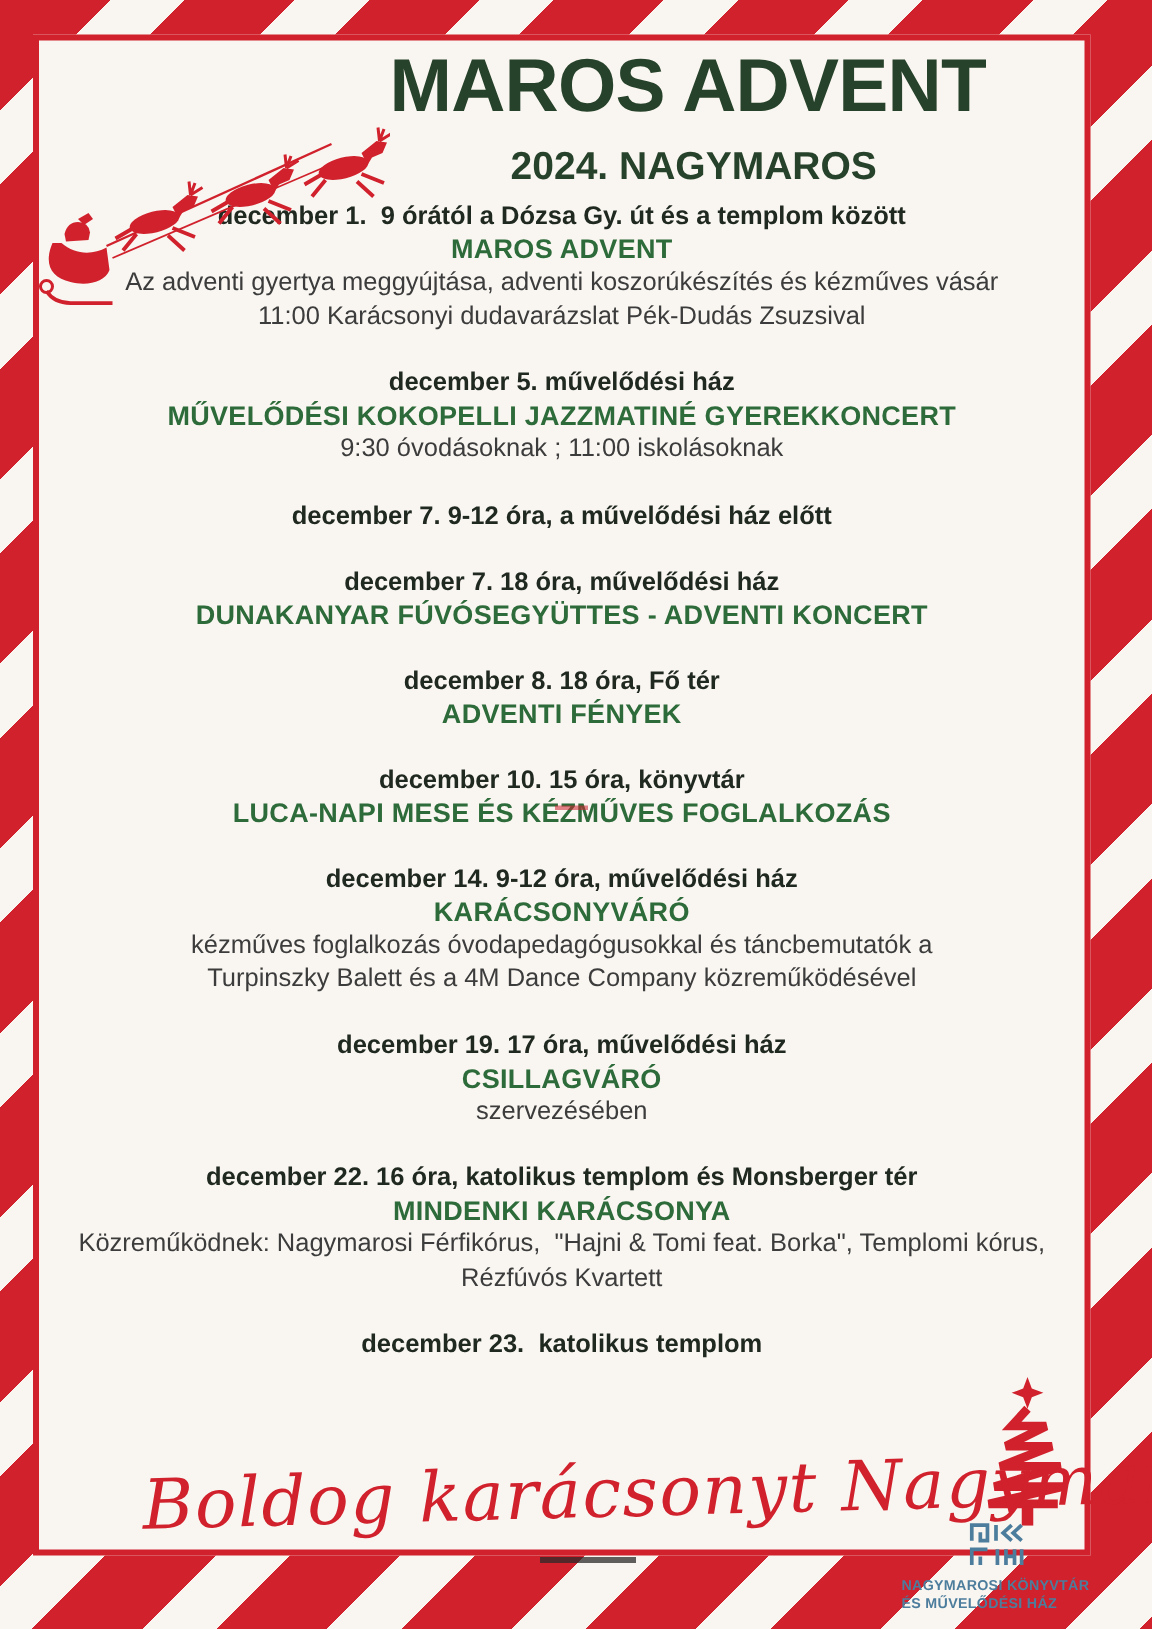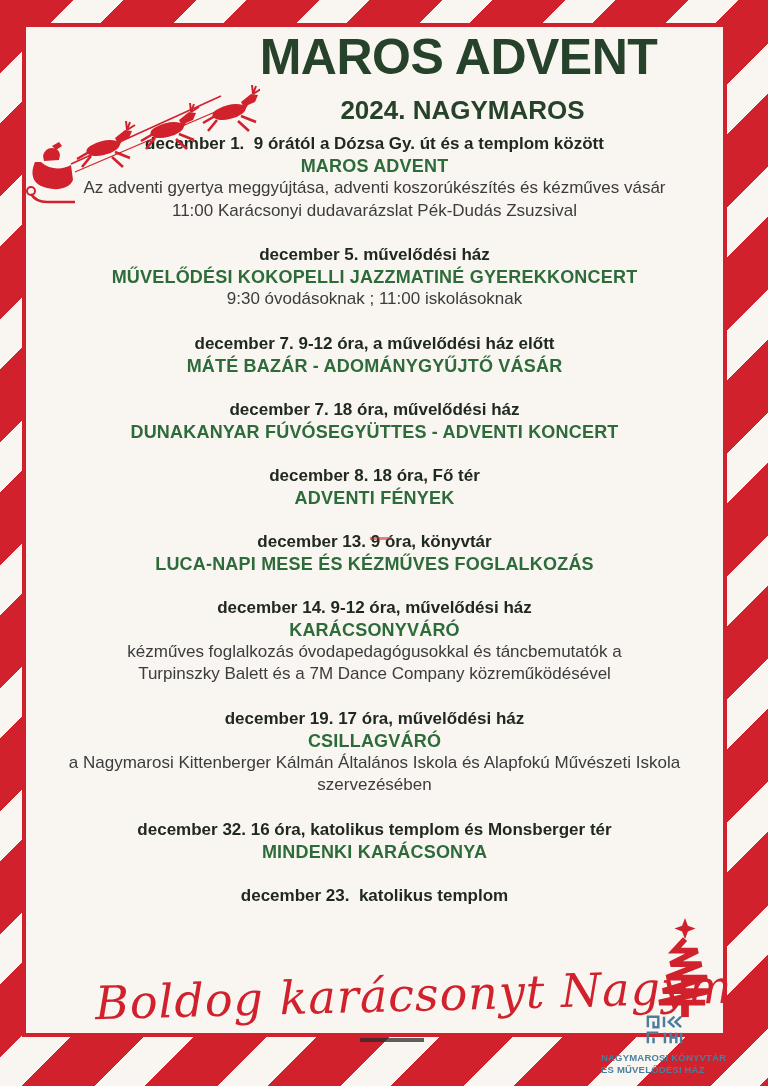--- a/index.html
+++ b/index.html
@@ -138,63 +138,65 @@
   <div class="event">
     <div class="event-date">december 5. művelődési ház</div>
     <div class="event-title">MŰVELŐDÉSI KOKOPELLI JAZZMATINÉ GYEREKKONCERT</div>
     <div class="event-desc">
             <div class="desc-line">9:30 óvodásoknak ; 11:00 iskolásoknak</div>
           </div>
   </div>
 
   <div class="event">
     <div class="event-date">december 7. 9-12 óra, a művelődési ház előtt</div>
-    <div class="event-title">MÁTÉ BAZÁR - ADOMÁNYGYŰJTŐ VÁSÁR</div>
     <div class="event-desc"></div>
   </div>
 
   <div class="event">
     <div class="event-date">december 7. 18 óra, művelődési ház</div>
     <div class="event-title">DUNAKANYAR FÚVÓSEGYÜTTES - ADVENTI KONCERT</div>
     <div class="event-desc"></div>
   </div>
 
   <div class="event">
     <div class="event-date">december 8. 18 óra, Fő tér</div>
     <div class="event-title">ADVENTI FÉNYEK</div>
     <div class="event-desc"></div>
   </div>
 
   <div class="event">
-    <div class="event-date">december 13. 9 óra, könyvtár</div>
+    <div class="event-date">december 10. 15 óra, könyvtár</div>
     <div class="event-title">LUCA-NAPI MESE ÉS KÉZMŰVES FOGLALKOZÁS</div>
     <div class="event-desc"></div>
   </div>
 
   <div class="event">
     <div class="event-date">december 14. 9-12 óra, művelődési ház</div>
     <div class="event-title">KARÁCSONYVÁRÓ</div>
     <div class="event-desc">
             <div class="desc-line">kézműves foglalkozás óvodapedagógusokkal és táncbemutatók a</div>
-            <div class="desc-line">Turpinszky Balett és a 7M Dance Company közreműködésével</div>
+            <div class="desc-line">Turpinszky Balett és a 4M Dance Company közreműködésével</div>
           </div>
   </div>
 
   <div class="event">
     <div class="event-date">december 19. 17 óra, művelődési ház</div>
     <div class="event-title">CSILLAGVÁRÓ</div>
     <div class="event-desc">
-            <div class="desc-line">a Nagymarosi Kittenberger Kálmán Általános Iskola és Alapfokú Művészeti Iskola</div>
             <div class="desc-line">szervezésében</div>
           </div>
   </div>
 
   <div class="event">
-    <div class="event-date">december 32. 16 óra, katolikus templom és Monsberger tér</div>
+    <div class="event-date">december 22. 16 óra, katolikus templom és Monsberger tér</div>
     <div class="event-title">MINDENKI KARÁCSONYA</div>
+    <div class="event-desc">
+            <div class="desc-line">Közreműködnek: Nagymarosi Férfikórus,  "Hajni &amp; Tomi feat. Borka", Templomi kórus,</div>
+            <div class="desc-line">Rézfúvós Kvartett</div>
+          </div>
   </div>
 
   <div class="event">
     <div class="event-date">december 23.  katolikus templom</div>
     <div class="event-desc"></div>
   </div>
 </div>
   </div>
 
   <div class="tree-wrap">

